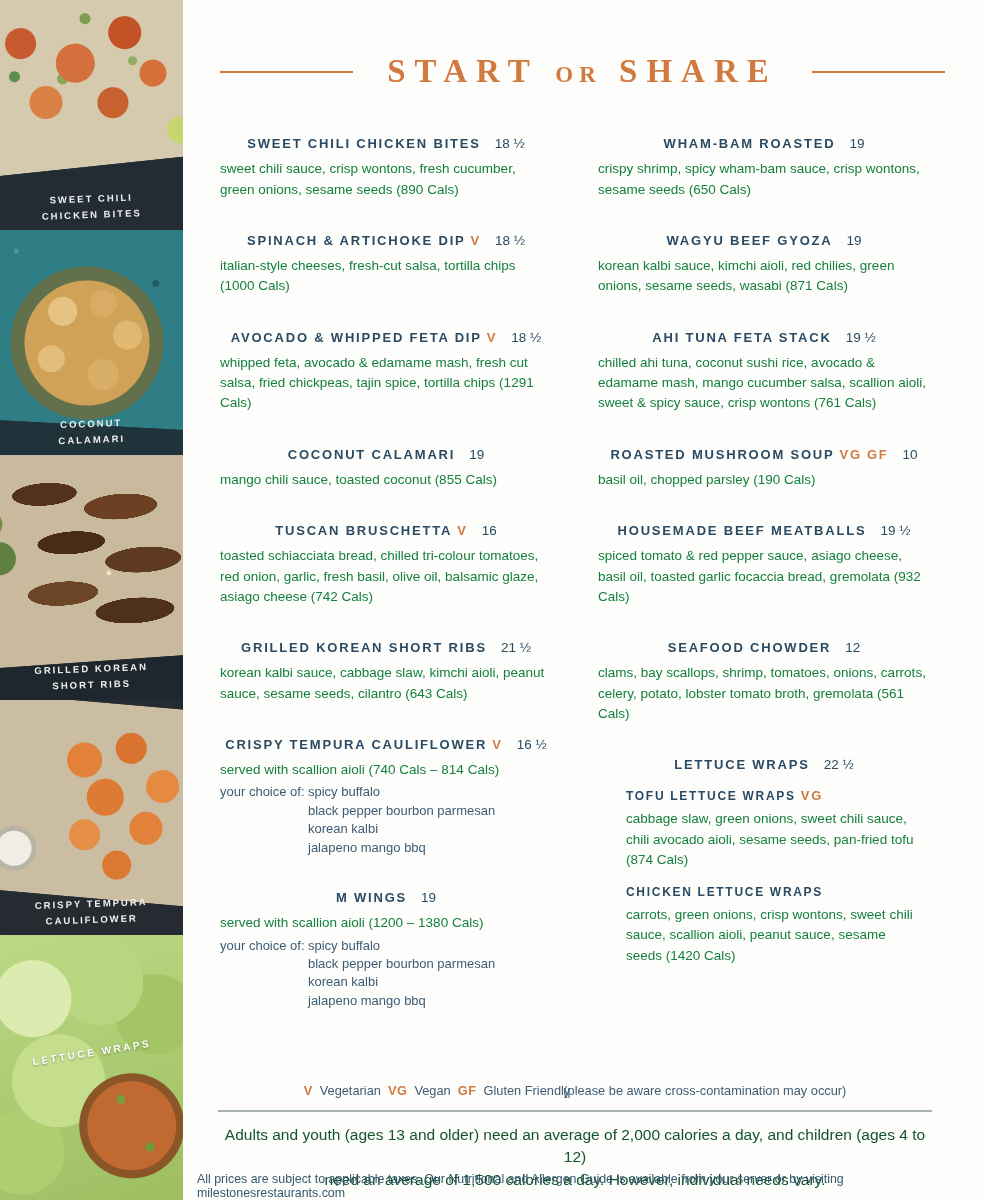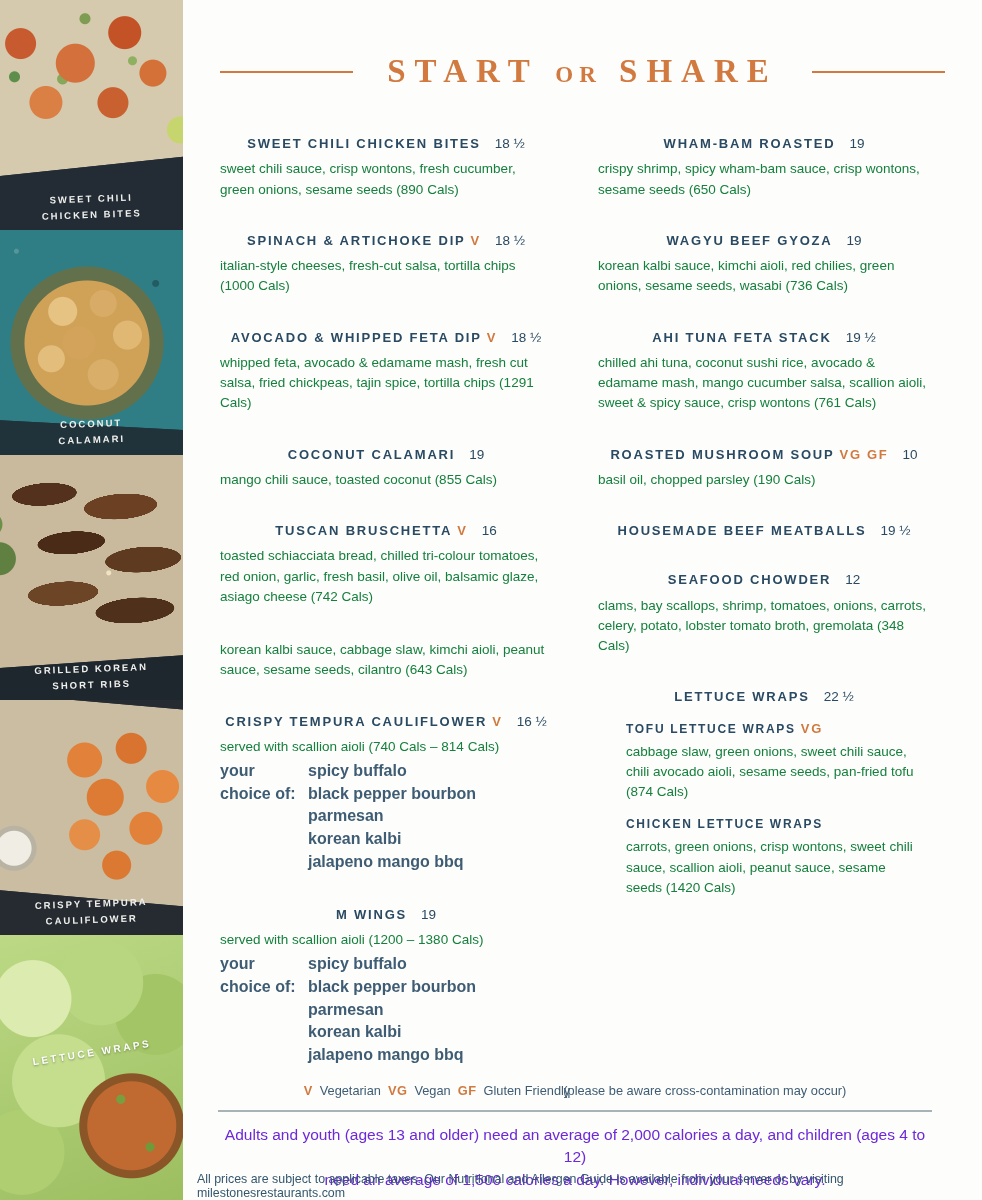--- a/index.html
+++ b/index.html
@@ -119,40 +119,40 @@
   .col { flex:1; min-width:0; }
 
   .item { margin-bottom:33px; }
   .row { display:flex; justify-content:center; align-items:baseline; }
   .iname { margin:0; font-size:13px; font-weight:700; letter-spacing:1.8px;
     color:#2a4a63; line-height:1.25; }
   .badge { color:#d1793f; font-weight:700; letter-spacing:1.8px; margin-left:5px; font-size:13px; }
   .price { font-size:13.5px; color:#2a4a63; white-space:nowrap; margin-left:14px; }
   .desc { margin:7px 0 0 0; font-size:13.5px; color:#15803d; line-height:1.5; }
 
-  .choices { display:flex; margin-top:3px; font-size:16px; color:#3e5c74;font-weight:bold; }
+  .choices { display:flex; margin-top:3px; font-size:13px; color:#3e5c74; }
   .choices-label { flex:0 0 88px; line-height:1.42; }
   .choices ul { list-style:none; margin:0; padding:0; line-height:1.42; }
 
   .subitem { margin:15px 12px 0 28px; }
   .subname { margin:0; font-size:12px; font-weight:700; letter-spacing:1.7px; color:#2a4a63; }
   .subitem .desc { margin-top:6px; }
 
   
   .legend { position:absolute; top:1083px; left:37px; right:52px;
     display:flex; justify-content:center; align-items:center; gap:7px;
     font-size:12.8px; color:#3e5c74; white-space:nowrap; }
   .lkey { color:#d1793f; font-weight:700; margin-right:7px; letter-spacing:0.5px; }
   .lnote { margin-left:-14px; }
 
   .divider { position:absolute; top:1110px; left:35px; right:50px;
     border-top:2px solid #a9b2b5; }
 
   .cal-note { position:absolute; top:1124px; left:37px; right:52px; text-align:center;
-    color:#6d28d9; font-size:15.5px; line-height:1.45; }
+    color:#14532d; font-size:15.5px; line-height:1.45; }
   .price-note { position:absolute; top:1172px; left:14px; right:28px; text-align:left;
     color:#35576e; font-size:12.4px; }
 </style>
 </head>
 <body>
 
 <aside class="rail">
   <div class="ph ph1">
     <div class="p1plate"></div>
     <div class="plabel">
@@ -234,20 +234,24 @@
 
       <article class="item">
         <div class="row">
           <h3 class="iname"><span>TUSCAN BRUSCHETTA</span><span class="badge">V</span></h3>
           <div class="price">16</div>
         </div>
         <p class="desc">toasted schiacciata bread, chilled tri-colour tomatoes, red onion, garlic, fresh basil, olive oil, balsamic glaze, asiago cheese (742 Cals)</p>
       </article>
 
       <article class="item">
+        <div class="row">
+          <h3 class="iname">GRILLED KOREAN SHORT RIBS</h3>
+          <div class="price">21 ½</div>
+        </div>
         <p class="desc">korean kalbi sauce, cabbage slaw, kimchi aioli, peanut sauce, sesame seeds, cilantro (643 Cals)</p>
       </article>
 
       <article class="item">
         <div class="row">
           <h3 class="iname"><span>CRISPY TEMPURA CAULIFLOWER</span><span class="badge">V</span></h3>
           <div class="price">16 ½</div>
         </div>
         <p class="desc">served with scallion aioli (740 Cals – 814 Cals)</p>
         <div class="choices">
@@ -288,21 +292,21 @@
           <div class="price">19</div>
         </div>
         <p class="desc">crispy shrimp, spicy wham-bam sauce, crisp wontons, sesame seeds (650 Cals)</p>
       </article>
 
       <article class="item">
         <div class="row">
           <h3 class="iname">WAGYU BEEF GYOZA</h3>
           <div class="price">19</div>
         </div>
-        <p class="desc">korean kalbi sauce, kimchi aioli, red chilies, green onions, sesame seeds, wasabi (736 Cals)</p>
+        <p class="desc">korean kalbi sauce, kimchi aioli, red chilies, green onions, sesame seeds, wasabi (871 Cals)</p>
       </article>
 
       <article class="item">
         <div class="row">
           <h3 class="iname">AHI TUNA FETA STACK</h3>
           <div class="price">19 ½</div>
         </div>
         <p class="desc">chilled ahi tuna, coconut sushi rice, avocado &amp; edamame mash, mango cucumber salsa, scallion aioli, sweet &amp; spicy sauce, crisp wontons (761 Cals)</p>
       </article>
 
@@ -312,28 +316,29 @@
           <div class="price">10</div>
         </div>
         <p class="desc">basil oil, chopped parsley (190 Cals)</p>
       </article>
 
       <article class="item">
         <div class="row">
           <h3 class="iname">HOUSEMADE BEEF MEATBALLS</h3>
           <div class="price">19 ½</div>
         </div>
+        <p class="desc">spiced tomato &amp; red pepper sauce, asiago cheese, basil oil, toasted garlic focaccia bread, gremolata (932 Cals)</p>
       </article>
 
       <article class="item">
         <div class="row">
           <h3 class="iname">SEAFOOD CHOWDER</h3>
           <div class="price">12</div>
         </div>
-        <p class="desc">clams, bay scallops, shrimp, tomatoes, onions, carrots, celery, potato, lobster tomato broth, gremolata (348 Cals)</p>
+        <p class="desc">clams, bay scallops, shrimp, tomatoes, onions, carrots, celery, potato, lobster tomato broth, gremolata (561 Cals)</p>
       </article>
 
       <article class="item">
         <div class="row">
           <h3 class="iname">LETTUCE WRAPS</h3>
           <div class="price">22 ½</div>
         </div>
         <div class="subitem">
           <h4 class="subname"><span>TOFU LETTUCE WRAPS</span><span class="badge">VG</span></h4>
           <p class="desc">cabbage slaw, green onions, sweet chili sauce, chili avocado aioli, sesame seeds, pan-fried tofu (874 Cals)</p>

